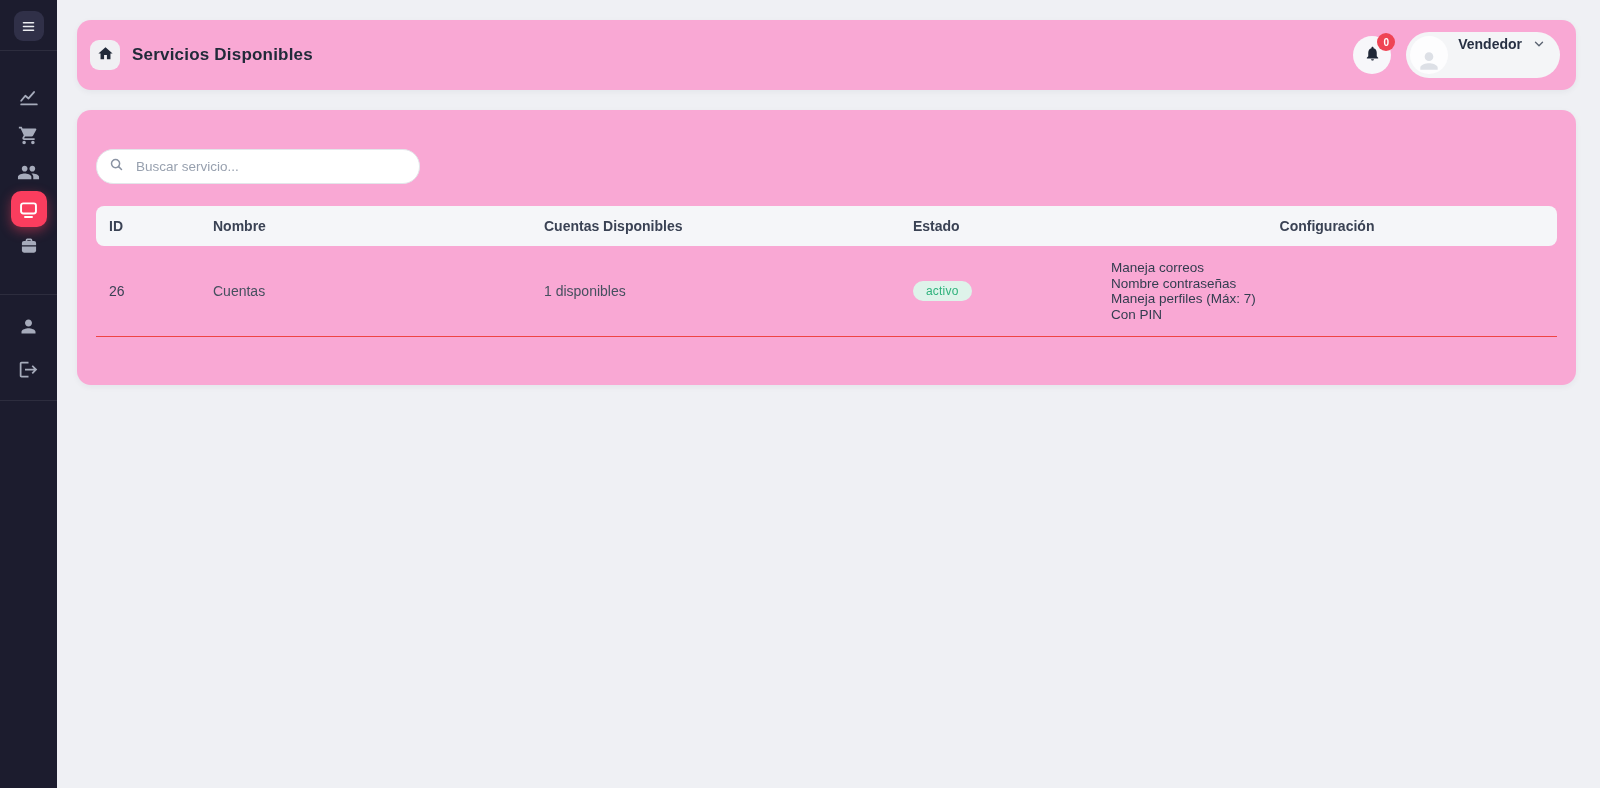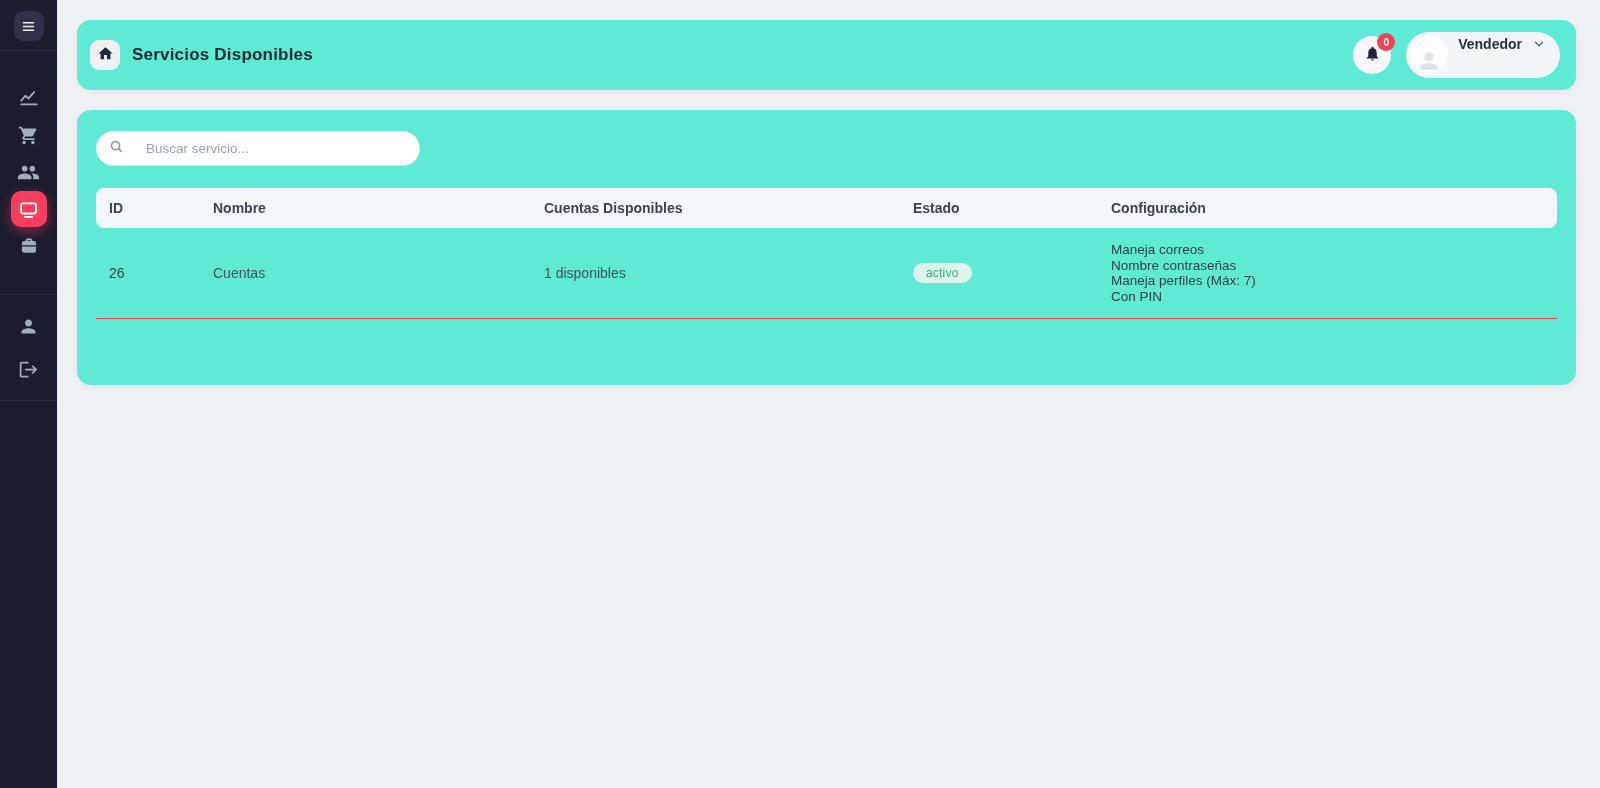--- a/index.html
+++ b/index.html
@@ -34,21 +34,21 @@
   }
   .sb-item.active {
     background:#fa3d5e; color:#ffffff;
     box-shadow:0 4px 12px rgba(250,61,94,.45);
   }
   .sb-item svg, .hamburger-btn svg { display:block; }
 
   
   .main { flex:1; padding:20px 24px 0 20px; }
   .card {
-    background:#5eead4; border-radius:14px;
+    background:#f9a8d4; border-radius:14px;
     box-shadow:0 2px 6px rgba(25,35,60,.05);
   }
 
   
   .topbar {
     height:70px; display:flex; align-items:center; padding:0 16px 0 13px;
   }
   .home-btn {
     width:30px; height:30px; border-radius:9px; background:#f0f0f3;
     display:flex; align-items:center; justify-content:center; color:#212a39;
@@ -79,38 +79,38 @@
     display:flex; align-items:flex-end; justify-content:center; overflow:hidden;
     color:#dde0e6;
   }
   .user-name { font-size:14px; font-weight:600; color:#273043; }
   .chev { color:#5b6472; margin-top:1px; }
 
   
   .content-card { margin-top:20px; padding:21px 19px 23px; min-height:275px; }
   .search-box {
     width:324px; height:35px; border:1px solid #e3e6ea; border-radius:17px;
-    background:#fff; display:flex; align-items:center; padding:0 12px; gap:22px;
+    background:#fff; display:flex; align-items:center; padding:0 12px; gap:12px;margin-top:18px;
   }
   .search-box svg { color:#8a93a3; flex-shrink:0; }
   .search-box input {
     border:none; outline:none; flex:1; font-size:13.5px;
     font-family:"Liberation Sans", sans-serif; color:#3a4254; background:transparent;
   }
   .search-box input::placeholder { color:#98a1af; }
 
   table.services { width:100%; border-collapse:collapse; table-layout:fixed; margin-top:22px; }
   col.c-id { width:104px; } col.c-name { width:331px; } col.c-av { width:369px; }
   col.c-st { width:198px; } col.c-cfg { width:auto; }
   thead th {
     background:#f5f6f9; height:40px; text-align:left;
     font-size:14px; font-weight:700; color:#3a4254; padding:0 14px 0 13px;
   }
   thead th:first-child { border-radius:8px 0 0 8px; }
-  thead th:last-child { border-radius:0 8px 8px 0; }
+  thead th:last-child { border-radius:0 8px 8px 0; text-align:center; }
   tbody td {
     padding:14px 14px 14px 13px; font-size:14px; color:#46505f;
     border-bottom:1px solid #ef4444; vertical-align:middle;
   }
   td.cell-id { color:#3a4254; }
   .status-badge {
     display:inline-block; padding:3px 13px; border-radius:11px;
     background:#def3ea; color:#2fb27c; font-size:12px; font-weight:400;
     letter-spacing:.2px;
   }

